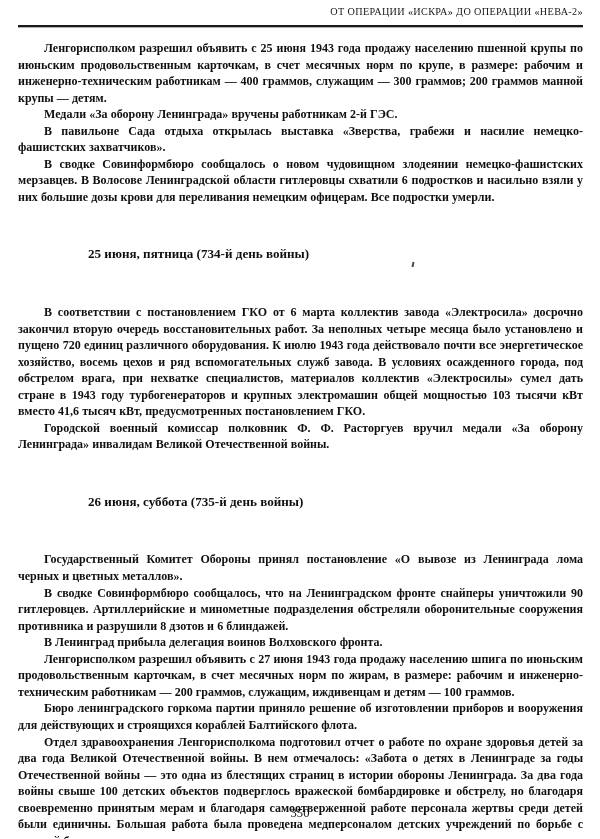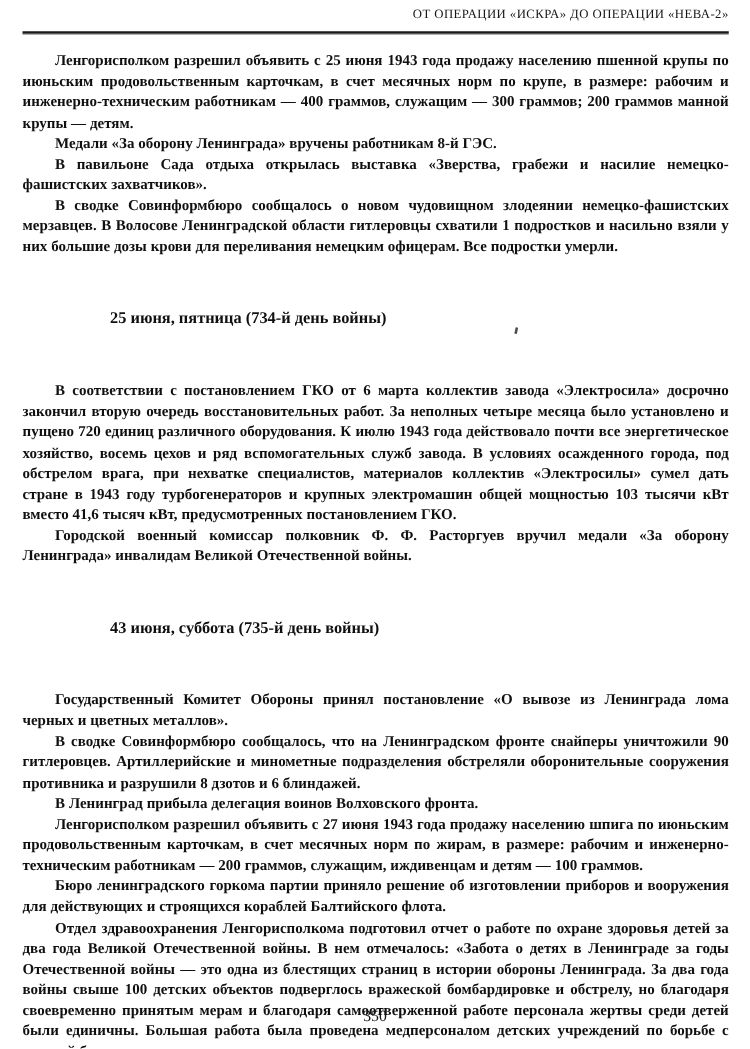--- a/index.html
+++ b/index.html
@@ -117,33 +117,33 @@
 
   <div class="running-head">ОТ ОПЕРАЦИИ «ИСКРА» ДО ОПЕРАЦИИ «НЕВА-2»</div>
 
   <div class="head-rule"></div>
 
   <div class="speck"></div>
 
   <div class="column">
 
     <p class="body">Ленгорисполком разрешил объявить с 25 июня 1943 года продажу населению пшенной крупы по июньским продовольственным карточкам, в счет месячных норм по крупе, в размере: рабочим и инженерно-техническим работникам — 400 граммов, служащим — 300 граммов; 200 граммов манной крупы — детям.</p>
-    <p class="body">Медали «За оборону Ленинграда» вручены работникам 8-й ГЭС.</p>
+    <p class="body">Медали «За оборону Ленинграда» вручены работникам 2-й ГЭС.</p>
     <p class="body">В павильоне Сада отдыха открылась выставка «Зверства, грабежи и насилие немецко-фашистских захватчиков».</p>
-    <p class="body">В сводке Совинформбюро сообщалось о новом чудовищном злодеянии немецко-фашистских мерзавцев. В Волосове Ленинградской области гитлеровцы схватили 1 подростков и насильно взяли у них большие дозы крови для переливания немецким офицерам. Все подростки умерли.</p>
+    <p class="body">В сводке Совинформбюро сообщалось о новом чудовищном злодеянии немецко-фашистских мерзавцев. В Волосове Ленинградской области гитлеровцы схватили 6 подростков и насильно взяли у них большие дозы крови для переливания немецким офицерам. Все подростки умерли.</p>
 
     <div class="gap-before-heading"></div>
     <h2 class="daylabel">25 июня, пятница (734-й день войны)</h2>
     <div class="gap-after-heading"></div>
 
     <p class="body">В соответствии с постановлением ГКО от 6 марта коллектив завода «Электросила» досрочно закончил вторую очередь восстановительных работ. За неполных четыре месяца было установлено и пущено 720 единиц различного оборудования. К июлю 1943 года действовало почти все энергетическое хозяйство, восемь цехов и ряд вспомогательных служб завода. В условиях осажденного города, под обстрелом врага, при нехватке специалистов, материалов коллектив «Электросилы» сумел дать стране в 1943 году турбогенераторов и крупных электромашин общей мощностью 103 тысячи кВт вместо 41,6 тысяч кВт, предусмотренных постановлением ГКО.</p>
     <p class="body">Городской военный комиссар полковник Ф. Ф. Расторгуев вручил медали «За оборону Ленинграда» инвалидам Великой Отечественной войны.</p>
 
     <div class="gap-before-heading"></div>
-    <h2 class="daylabel">43 июня, суббота (735-й день войны)</h2>
+    <h2 class="daylabel">26 июня, суббота (735-й день войны)</h2>
     <div class="gap-after-heading"></div>
 
     <p class="body">Государственный Комитет Обороны принял постановление «О вывозе из Ленинграда лома черных и цветных металлов».</p>
     <p class="body">В сводке Совинформбюро сообщалось, что на Ленинградском фронте снайперы уничтожили 90 гитлеровцев. Артиллерийские и минометные подразделения обстреляли оборонительные сооружения противника и разрушили 8 дзотов и 6 блиндажей.</p>
     <p class="body">В Ленинград прибыла делегация воинов Волховского фронта.</p>
     <p class="body">Ленгорисполком разрешил объявить с 27 июня 1943 года продажу населению шпига по июньским продовольственным карточкам, в счет месячных норм по жирам, в размере: рабочим и инженерно-техническим работникам — 200 граммов, служащим, иждивенцам и детям — 100 граммов.</p>
     <p class="body">Бюро ленинградского горкома партии приняло решение об изготовлении приборов и вооружения для действующих и строящихся кораблей Балтийского флота.</p>
     <p class="body">Отдел здравоохранения Ленгорисполкома подготовил отчет о работе по охране здоровья детей за два года Великой Отечественной войны. В нем отмечалось: «Забота о детях в Ленинграде за годы Отечественной войны — это одна из блестящих страниц в истории обороны Ленинграда. За два года войны свыше 100 детских объектов подверглось вражеской бомбардировке и обстрелу, но благодаря своевременно принятым мерам и благодаря самоотверженной работе персонала жертвы среди детей были единичны. Большая работа была проведена медперсоналом детских учреждений по борьбе с детской без-</p>
 
   </div>

